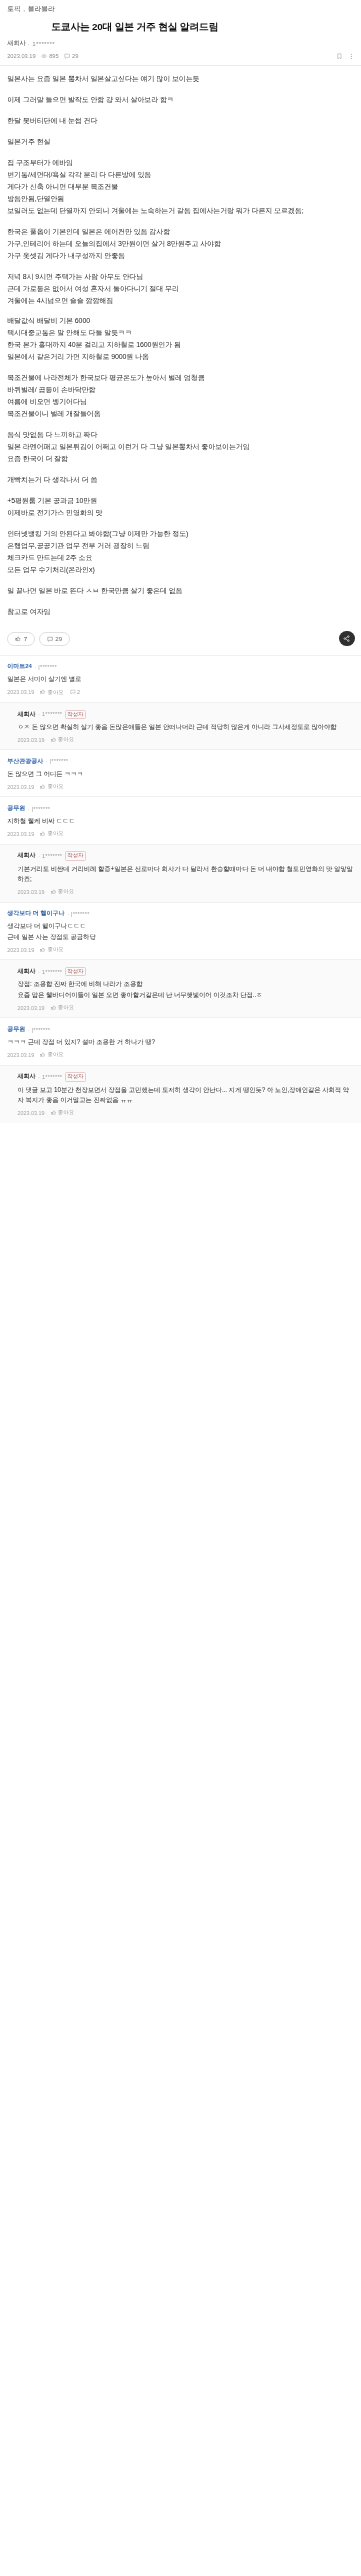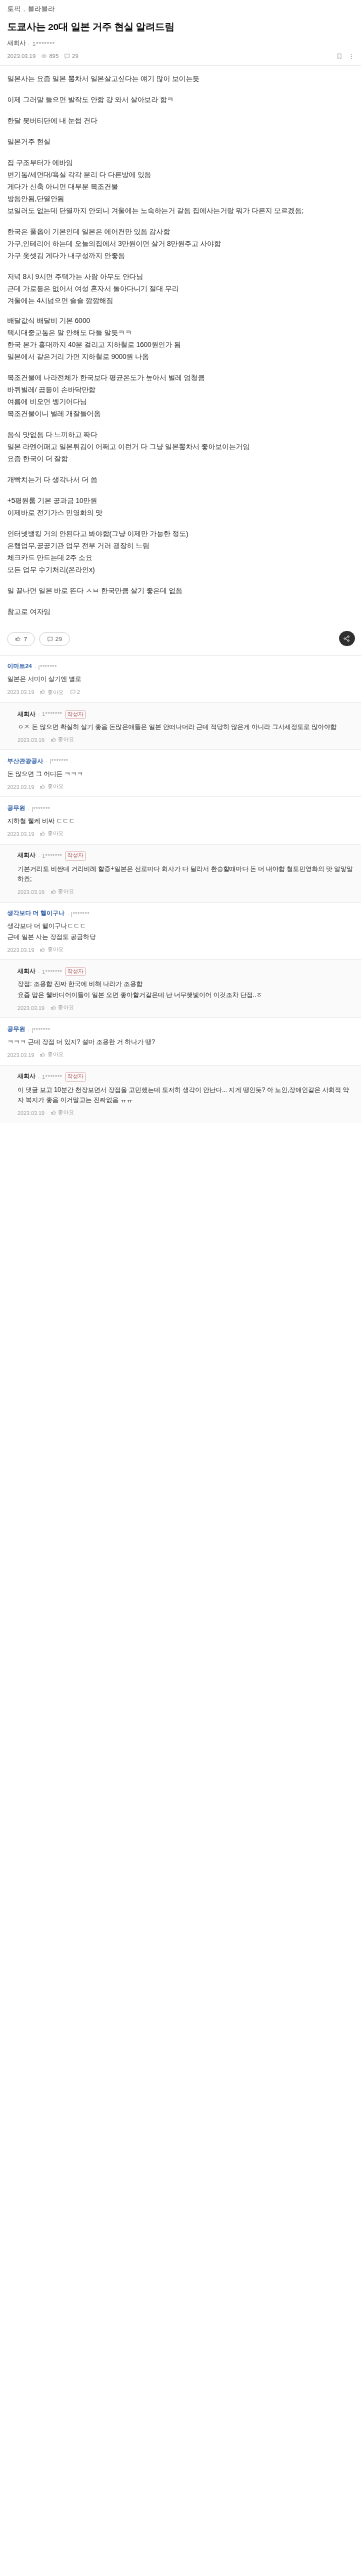--- a/index.html
+++ b/index.html
@@ -35,20 +35,21 @@
   }
 
   
   .post-title {
     padding: 3.1px 7.2px 4.1px 7.2px;
     font-size: 9.8px;
     line-height: 1.35;
     font-weight: 700;
     color: #111111;
     letter-spacing: -0.2px;
+    margin-left: 44px;
   }
 
   
   .author-row {
     padding: 1px 7.2px 4.1px 7.2px;
     font-size: 6.2px;
     color: #5c5c5c;
     display: flex;
     align-items: center;
     gap: 2.1px;

